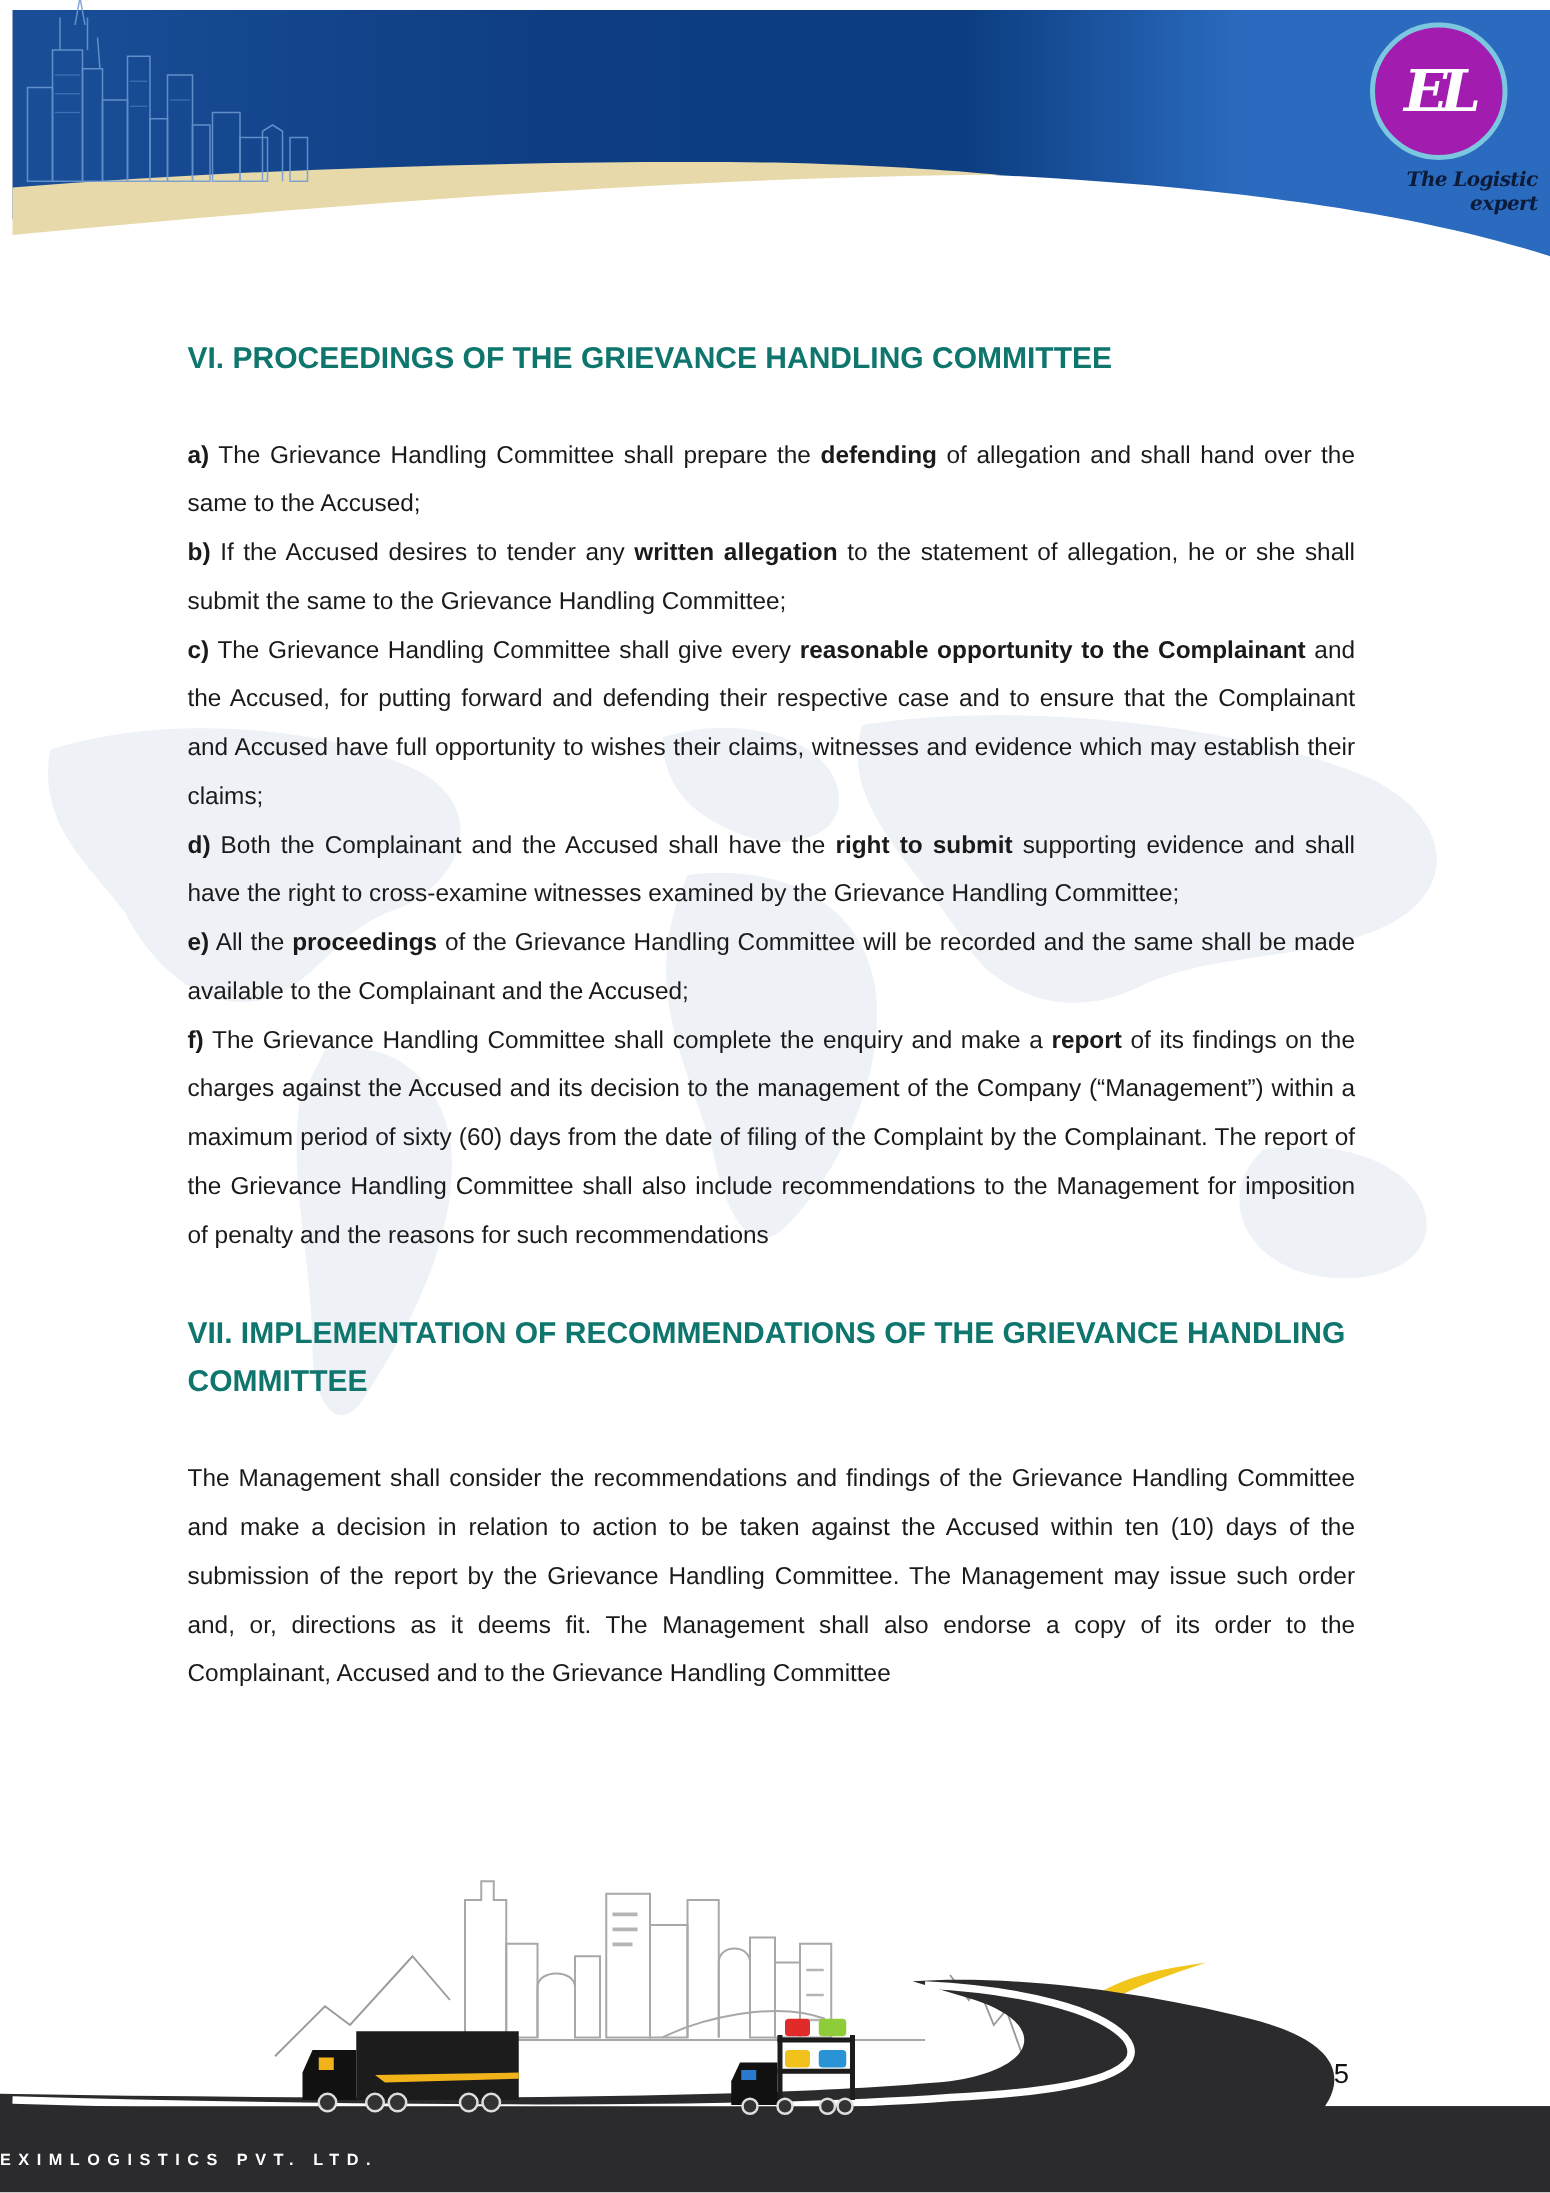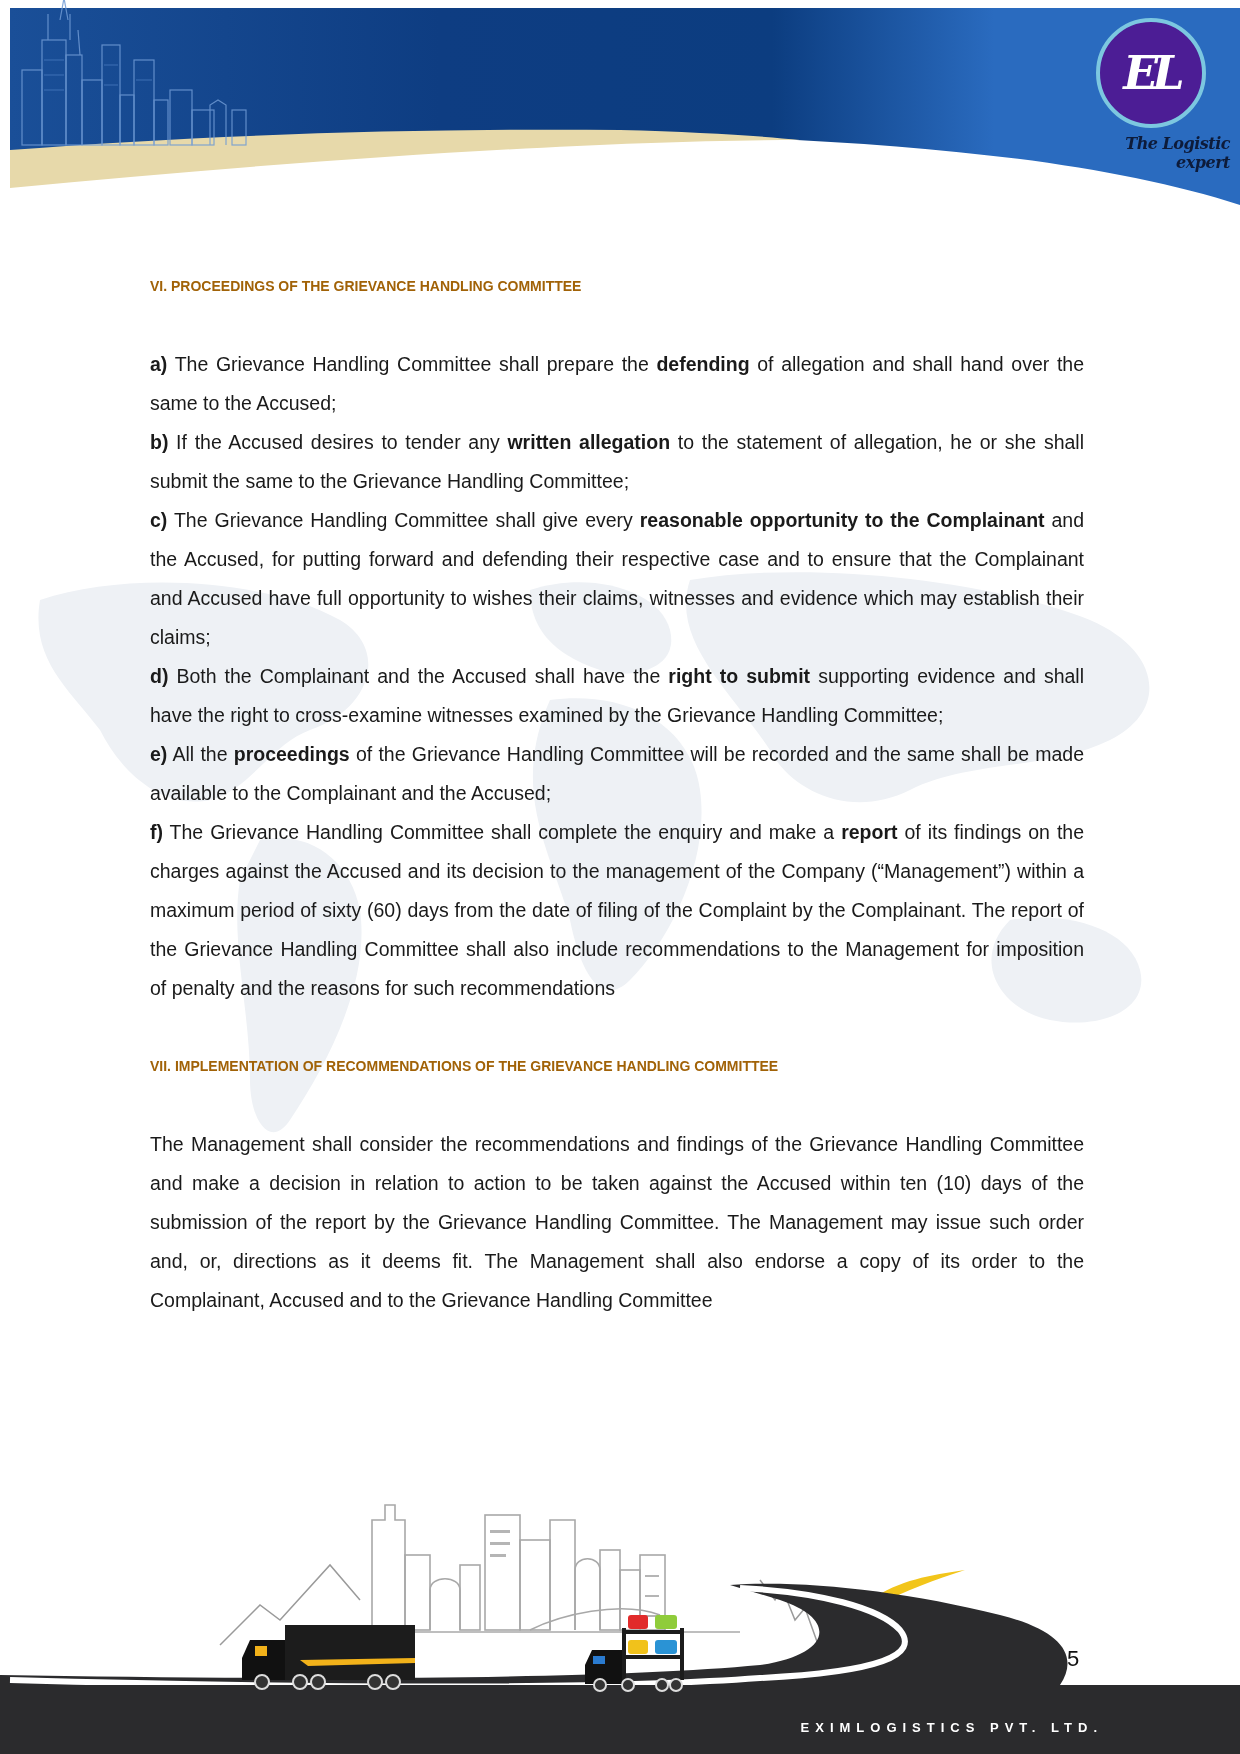--- a/index.html
+++ b/index.html
@@ -3,40 +3,40 @@
   <meta charset="utf-8">
   <style>
     * { box-sizing: border-box; margin: 0; padding: 0; }
     html, body { width: 1240px; height: 1754px; background: #ffffff; overflow: hidden; }
     body { position: relative; font-family: "Liberation Sans", sans-serif; color: #1a1a1a; }
 
     
     .header { position: absolute; left: 0; top: 0; width: 1240px; height: 215px; }
     .header svg { position: absolute; left: 0; top: 0; }
     .logo { position: absolute; left: 1096px; top: 18px; width: 110px; height: 110px; border-radius: 50%;
-            border: 4px solid #7cc7e0; background: #4c1d95; display: flex; align-items: center; justify-content: center; }
+            border: 4px solid #7cc7e0; background: #a21caf; display: flex; align-items: center; justify-content: center; }
     .logo-mark { font-family: "DejaVu Serif", serif; font-style: italic; font-weight: bold; color: #ffffff; font-size: 46px; letter-spacing: -6px; line-height: 1; }
     .tagline { position: absolute; left: 1080px; top: 134px; width: 150px; text-align: right; font-family: "DejaVu Serif", serif;
                font-style: italic; font-weight: bold; font-size: 16px; color: #0d1b3a; letter-spacing: -0.5px; }
 
     
     .watermark { position: absolute; left: 10px; top: 560px; width: 1220px; height: 620px; }
 
     
     .content { position: absolute; left: 150px; top: 228px; width: 934px; font-size: 19.5px; line-height: 39px; }
     .para { text-align: justify; }
     .para b { font-weight: bold; }
-    .section-title { color: #a16207; font-weight: bold; font-size: 14px; line-height: 39px; }
+    .section-title { color: #0f766e; font-weight: bold; font-size: 24px; line-height: 39px; }
     .gap-1 { height: 39px; }
 
     
     .footer { position: absolute; left: 0; top: 1480px; width: 1240px; height: 274px; }
     .footer svg { position: absolute; left: 0; top: 0; }
     .page-number { position: absolute; left: 1067px; top: 166px; font-size: 22px; color: #111; }
-    .company-name { position: absolute; left: 0; top: 240px; width: 1103px; text-align: right; color: #ffffff;
+    .company-name { position: absolute; left: 0; top: 240px; width: 1103px; text-align: left; color: #ffffff;
                     font-size: 13px; font-weight: bold; letter-spacing: 6px; }
   </style>
 </head>
 <body>
 
 <div class="header">
   <svg width="1240" height="215" viewBox="0 0 1240 215">
     <defs>
       <linearGradient id="hdrBlue" x1="0" y1="0" x2="1" y2="0">
         <stop offset="0" stop-color="#1a4f98"></stop>

